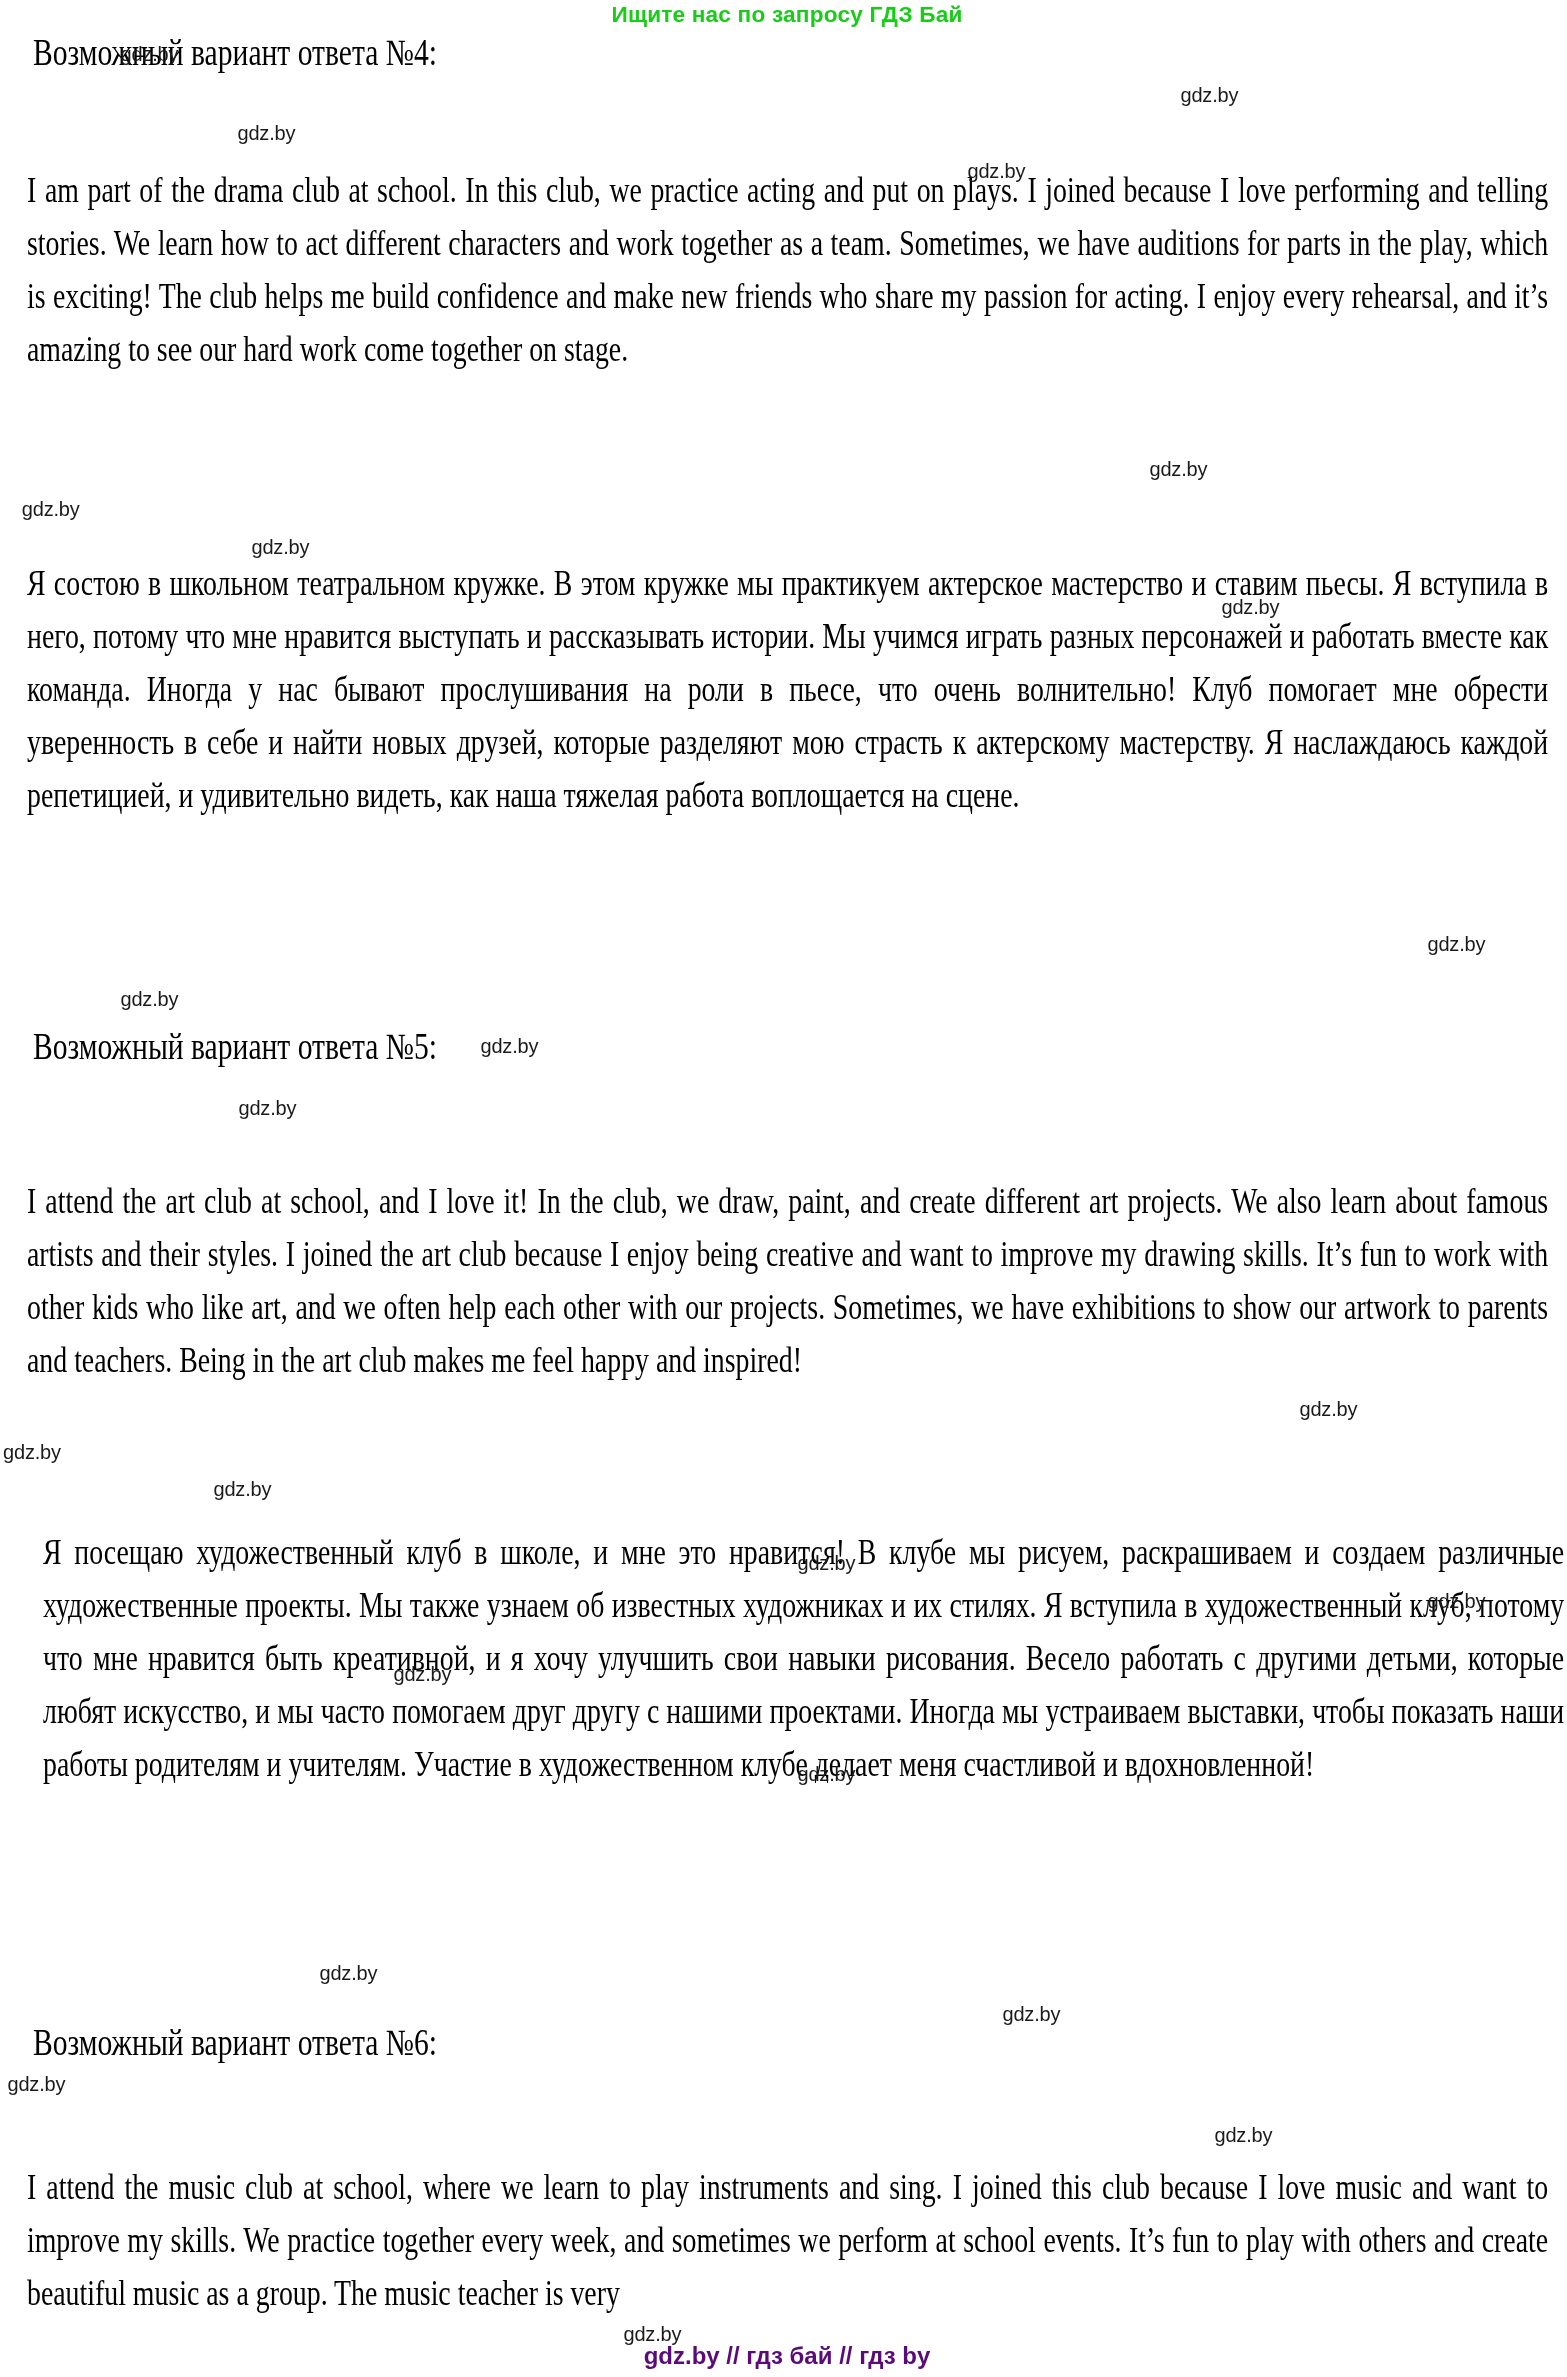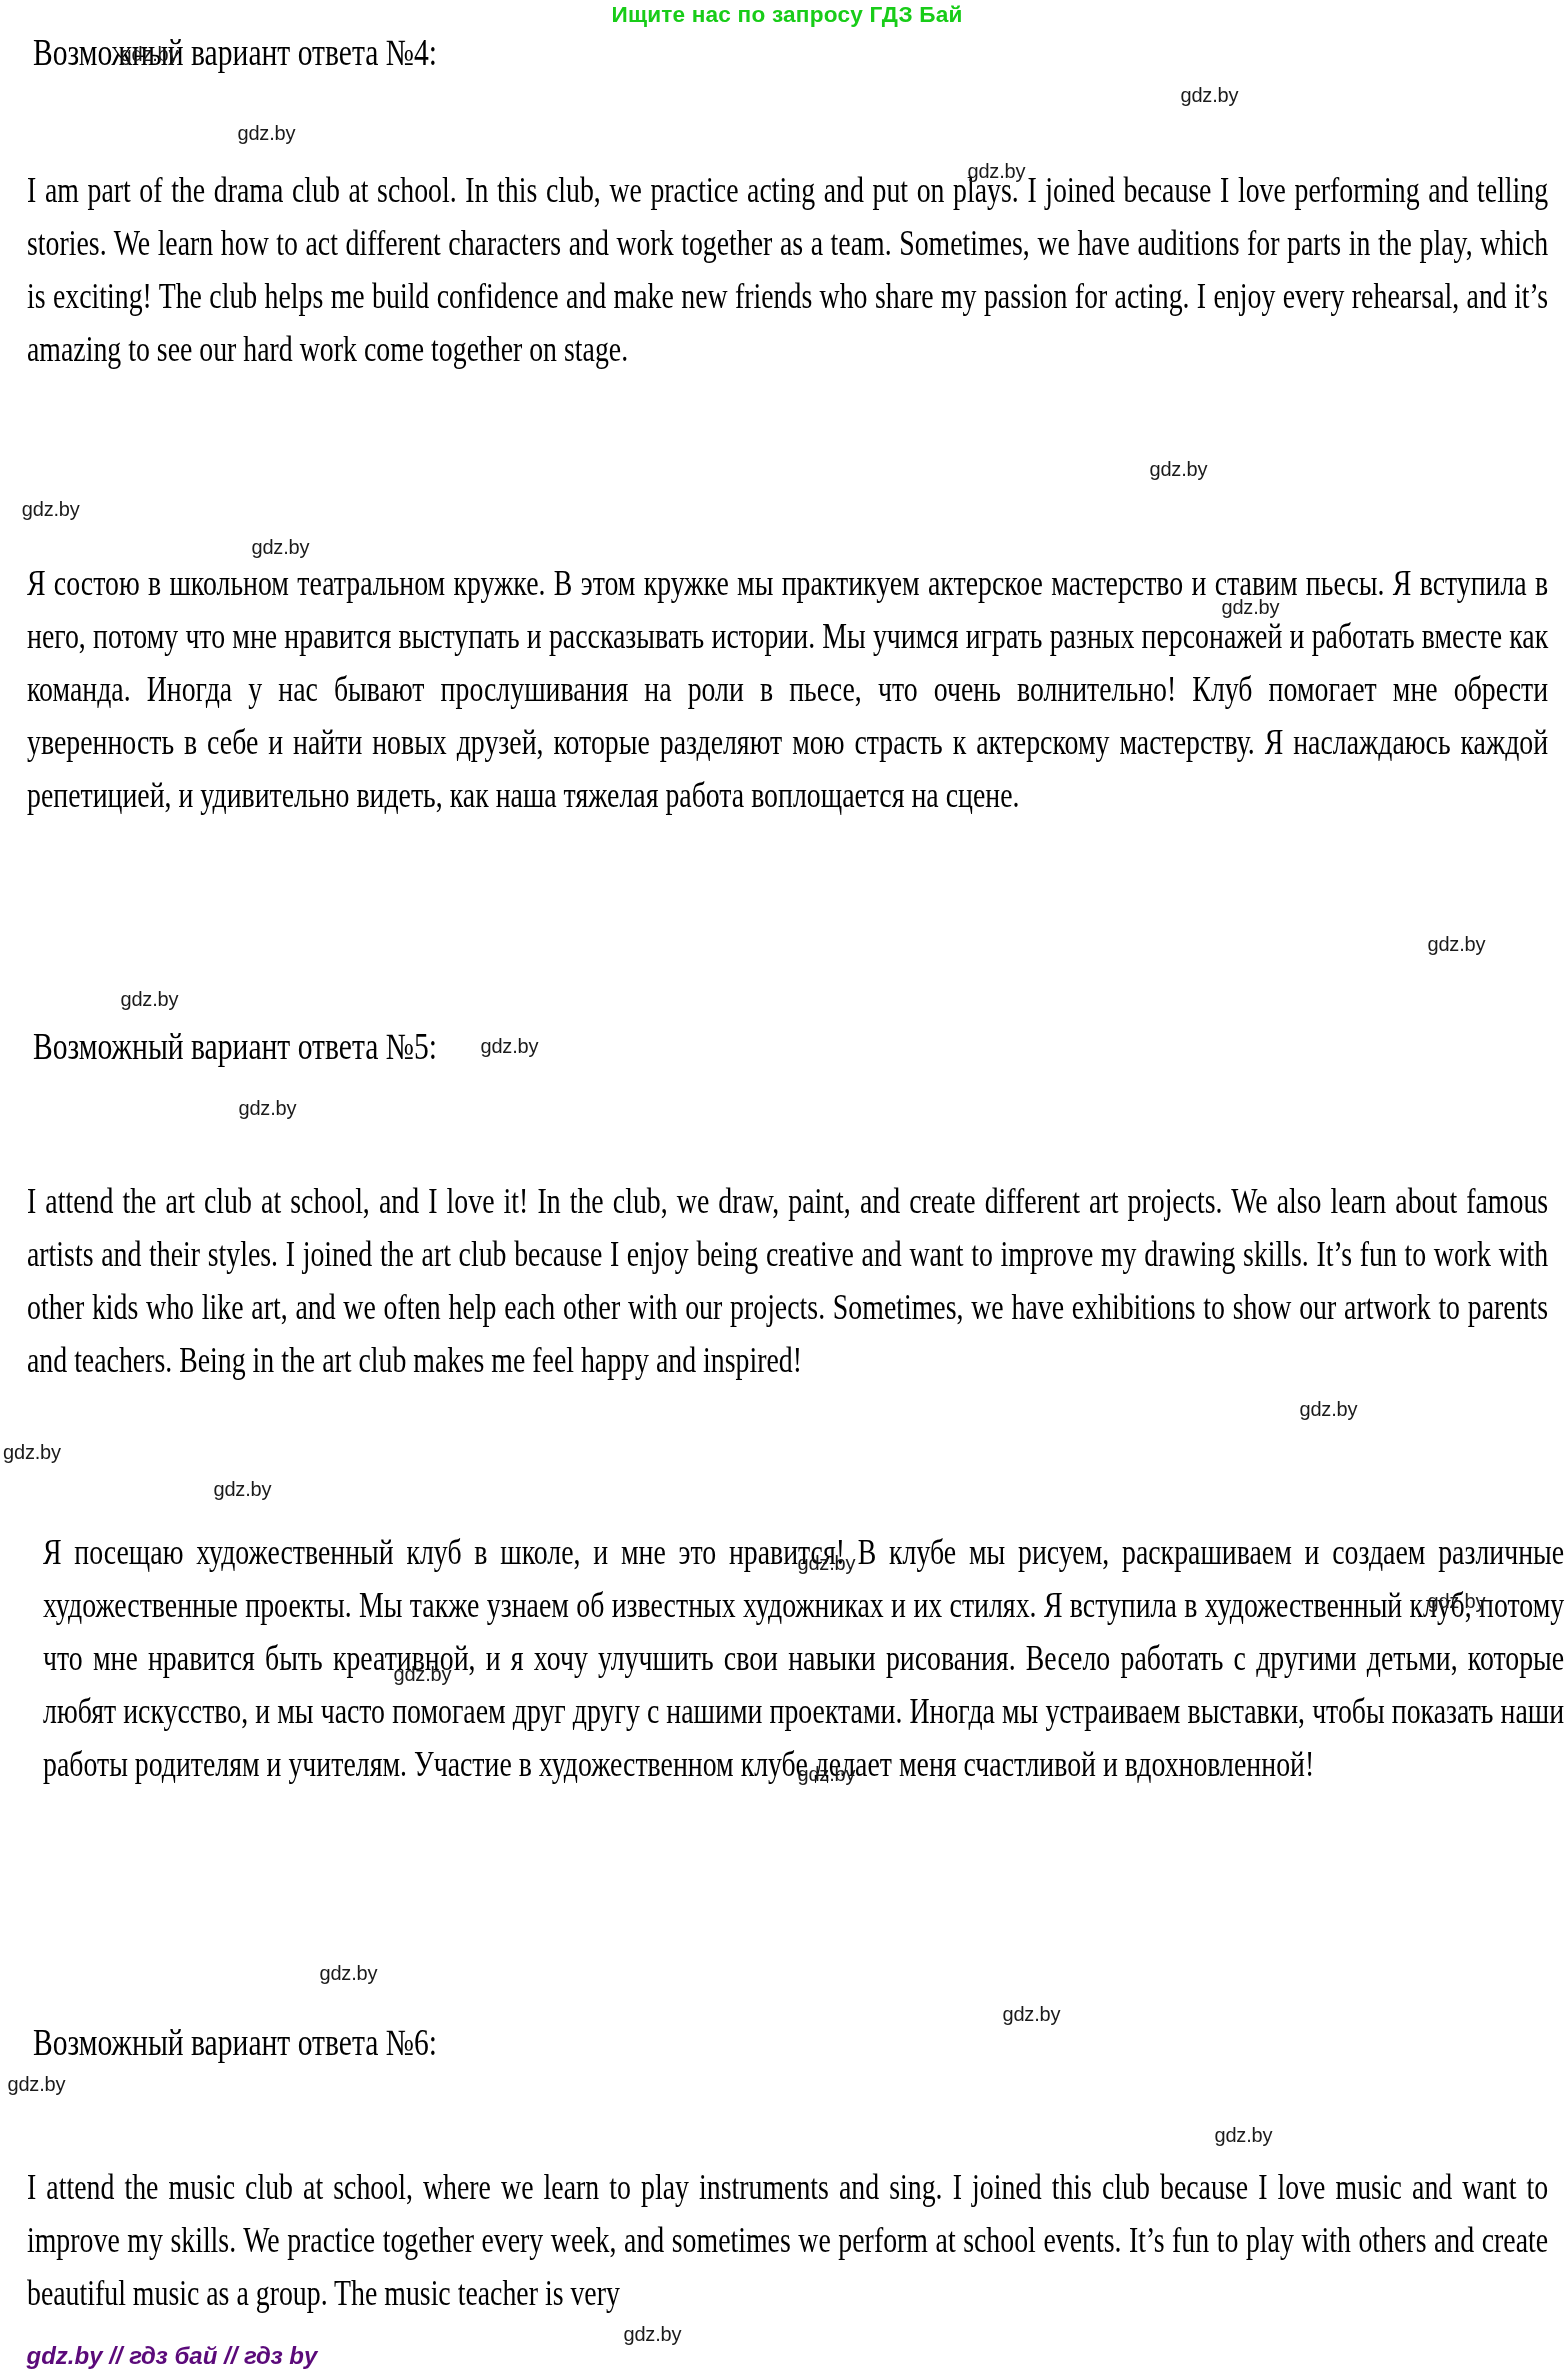--- a/index.html
+++ b/index.html
@@ -90,27 +90,26 @@
     white-space: nowrap;
     letter-spacing: -0.2px;
   }
 
   
   .footer-links {
     position: absolute;
     left: 0;
     top: 2342px;
     width: 1521px;
-    text-align: left;
+    text-align: center;
     font-family: "Liberation Sans", "DejaVu Sans", sans-serif;
     font-size: 24px;
     font-weight: 700;
     color: #5b0a7a;
     white-space: nowrap;
-    font-style: italic;
   }
 </style>
 </head>
 <body>
 
 <div class="page">
   <div class="content">
 
     <div class="promo-banner">Ищите нас по запросу ГДЗ Бай</div>
 

